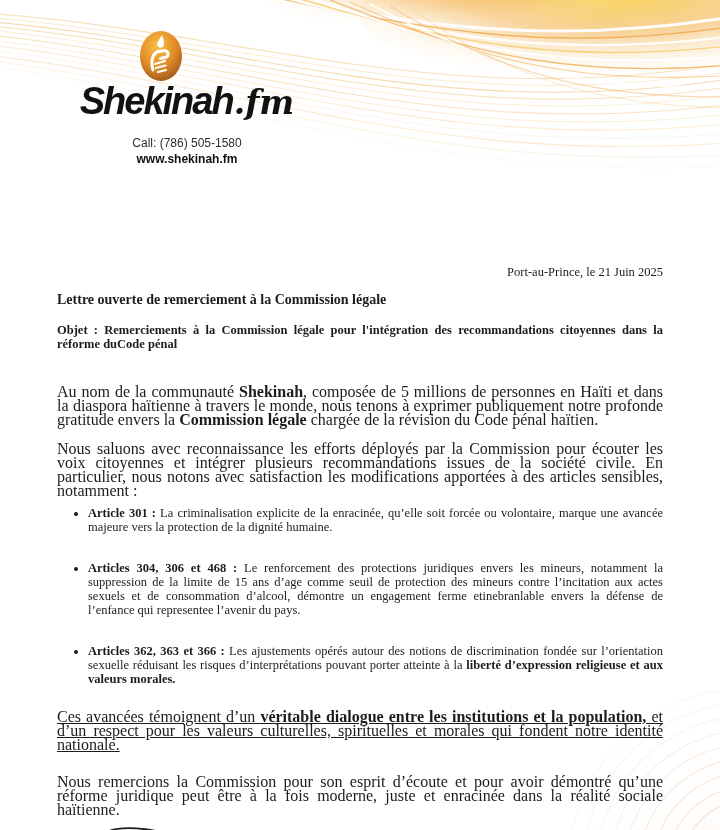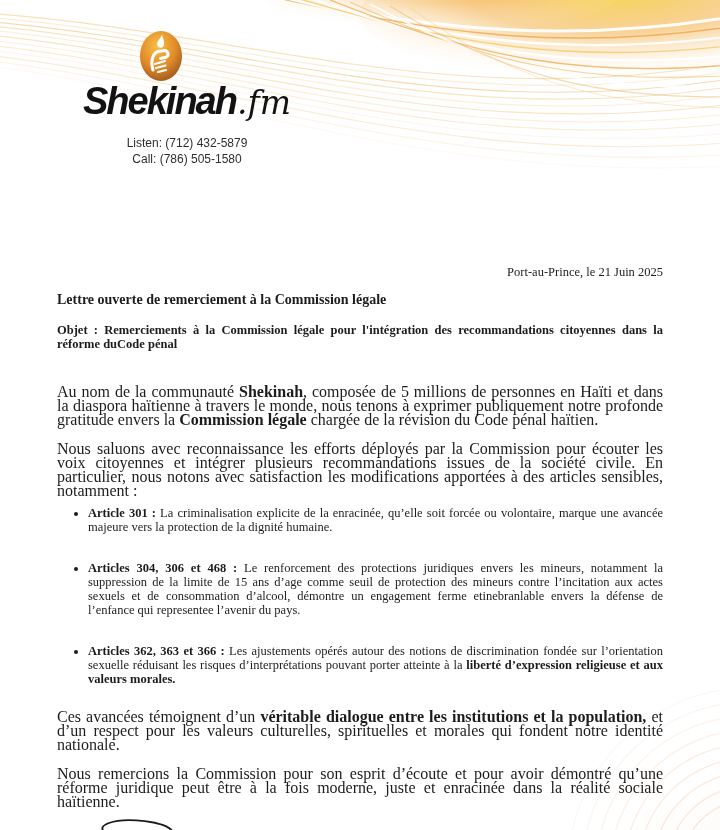--- a/index.html
+++ b/index.html
@@ -13,38 +13,38 @@
 
   
   .letterhead{position:absolute;top:30px;left:62px;width:250px;text-align:center;}
   .logo-icon{display:block;margin:0 auto 2px auto;transform:translateX(-26px);}
   .wordmark{white-space:nowrap;line-height:34px;margin-bottom:10px;}
   .wordmark .brand{
     font-family:"Liberation Sans", sans-serif;font-weight:800;font-style:italic;
     font-size:38px;letter-spacing:-2px;color:#121212;
   }
   .wordmark .suffix{
-    font-family:"DejaVu Serif", serif;font-style:italic;font-weight:400;
+    font-family:"DejaVu Serif", serif;font-style:italic;font-weight:700;
     font-size:33px;color:#121212;margin-left:1px;
   }
   .contact{font-family:"Liberation Sans", sans-serif;font-size:12px;line-height:15.5px;color:#2e2e2e;}
   .contact .site{font-weight:bold;color:#111;}
 
   
   .letter{position:absolute;top:253px;left:57px;width:606px;}
   .dateline{text-align:right;font-size:12.5px;line-height:14px;margin:12px 0 14px 0;}
   .title{font-weight:bold;font-size:14px;line-height:14px;margin:0 0 15px 0;}
   .subject{font-weight:bold;font-size:12.5px;line-height:14px;margin:16px 0 34px 0;text-align:justify;}
   .para{font-size:16px;line-height:14px;text-align:justify;margin:0 0 15px 0;}
   .para.tight{margin-bottom:8px;}
   ul.articles{margin:0 0 24px 0;padding:0 0 0 31px;list-style:disc;}
   ul.articles li{font-size:12.5px;line-height:14px;text-align:justify;margin:0 0 27px 0;}
   ul.articles li:last-child{margin-bottom:8px;}
   .b{font-weight:bold;}
-  .closing{margin-bottom:15px;}
+  .closing{margin-bottom:23px;text-decoration:underline;}
   .closing2{margin-bottom:8px;}
 
   
   .sig-block{margin-top:0;}
   .sig-scrawl{display:block;margin:0 0 -6px -2px;}
   .sig-org{font-weight:bold;font-size:12.8px;line-height:15px;}
 </style>
 </head>
 <body>
 
@@ -121,22 +121,22 @@
     </defs>
     <ellipse cx="23" cy="26" rx="21" ry="25" fill="url(#orb)"></ellipse>
     <path d="M 24 5 C 21.5 9.5, 18.5 11.5, 19.5 15.5 C 20.3 18.5, 25.5 18.6, 26 14.5 C 26.4 11.3, 25.2 8.5, 24 5 Z" fill="#ffffff"></path>
     <path d="M 15 40 C 12.5 32, 14 24, 20 21.5 L 27 20.5 C 30.5 21.5, 31 25.5, 28.5 27 L 22.5 28.5" fill="none" stroke="#ffffff" stroke-width="3" stroke-linecap="round"></path>
     <path d="M 17 34 L 27 31 M 18 38 L 27.5 35.5 M 20 42 L 28 40" stroke="#ffffff" stroke-width="2.2" stroke-linecap="round" fill="none"></path>
   </svg>
   <div class="wordmark">
     <span class="brand">Shekinah</span><span class="suffix">.fm</span>
   </div>
   <div class="contact">
-    <div>Listen: (712) 432-5879</div>
     <div>Call: (786) 505-1580</div>
+    <div class="site">www.shekinah.fm</div>
   </div>
 </header>
 
 <main class="letter">
   <p class="dateline">Port-au-Prince, le 21 Juin 2025</p>
   <p class="title">Lettre ouverte de remerciement à la Commission légale</p>
   <p class="subject">Objet : Remerciements à la Commission légale pour l'intégration des recommandations citoyennes dans la réforme duCode pénal</p>
 
   <p class="para"><span>Au nom de la communauté </span><span class="b">Shekinah</span><span>, composée de 5 millions de personnes en Haïti et dans la diaspora haïtienne à travers le monde, nous tenons à exprimer publiquement notre profonde gratitude envers la </span><span class="b">Commission légale</span><span> chargée de la révision du Code pénal haïtien.</span></p>
   <p class="para tight"><span>Nous saluons avec reconnaissance les efforts déployés par la Commission pour écouter les voix citoyennes et intégrer plusieurs recommandations issues de la société civile. En particulier, nous notons avec satisfaction les modifications apportées à des articles sensibles, notamment :</span></p>

